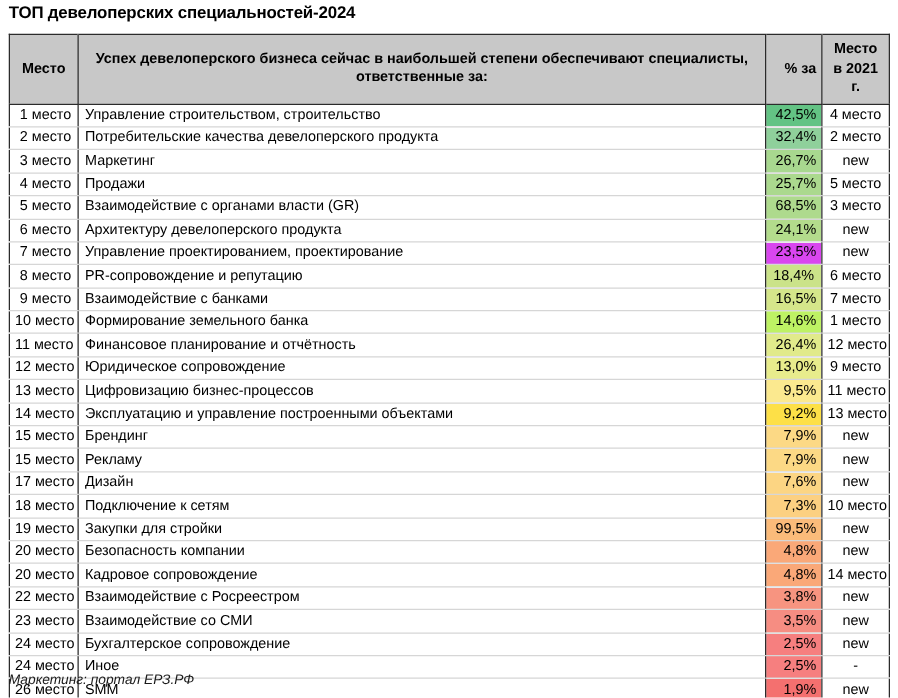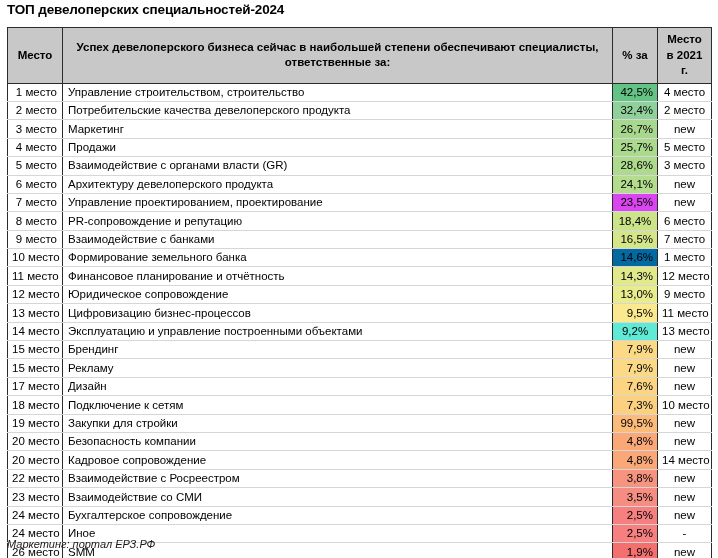--- a/index.html
+++ b/index.html
@@ -54,21 +54,21 @@
     padding: 4px 4px;
     height: 29px;
     vertical-align: middle;
     border-right: 1px solid #2b2b2b;
     border-bottom: 1px solid #2b2b2b;
     line-height: 1.35;
   }
   thead th:last-child { border-right: none; }
   thead th.th-place { text-align: center; }
   thead th.th-spec  { text-align: center; }
-  thead th.th-pct   { text-align: center; }
+  thead th.th-pct   { text-align: right; }
   thead th.th-prev  { text-align: center; }
 
   tbody td {
     font-size: 11.5px;
     height: 17.4px;
     line-height: 1.1;
     padding: 0 4px;
     border-bottom: 1px solid #d6d6d6;
     white-space: nowrap;
     overflow: hidden;
@@ -156,21 +156,21 @@
         </tr>
         <tr>
           <td class="c-place">4 место</td>
           <td class="c-spec">Продажи</td>
           <td class="c-pct" style="background: rgb(171, 217, 142);">25,7%</td>
           <td class="c-prev">5 место</td>
         </tr>
         <tr>
           <td class="c-place">5 место</td>
           <td class="c-spec">Взаимодействие с органами власти  (GR)</td>
-          <td class="c-pct" style="background: rgb(174, 218, 141);">28,6%</td>
+          <td class="c-pct" style="background: rgb(174, 218, 141);">68,5%</td>
           <td class="c-prev">3 место</td>
         </tr>
         <tr>
           <td class="c-place">6 место</td>
           <td class="c-spec">Архитектуру девелоперского продукта</td>
           <td class="c-pct" style="background: rgb(179, 220, 140);">24,1%</td>
           <td class="c-prev">new</td>
         </tr>
         <tr>
           <td class="c-place">7 место</td>
@@ -186,45 +186,45 @@
         </tr>
         <tr>
           <td class="c-place">9 место</td>
           <td class="c-spec">Взаимодействие с банками</td>
           <td class="c-pct" style="background: rgb(213, 230, 138);">16,5%</td>
           <td class="c-prev">7 место</td>
         </tr>
         <tr>
           <td class="c-place">10 место</td>
           <td class="c-spec">Формирование земельного банка</td>
-          <td class="c-pct" style="background: #0369a1;">14,6%</td>
+          <td class="c-pct" style="background: #bef264;">14,6%</td>
           <td class="c-prev">1 место</td>
         </tr>
         <tr>
           <td class="c-place">11 место</td>
           <td class="c-spec">Финансовое планирование и отчётность</td>
-          <td class="c-pct" style="background: rgb(225, 234, 139);">14,3%</td>
+          <td class="c-pct" style="background: rgb(225, 234, 139);">26,4%</td>
           <td class="c-prev">12 место</td>
         </tr>
         <tr>
           <td class="c-place">12 место</td>
           <td class="c-spec">Юридическое сопровождение</td>
           <td class="c-pct" style="background: rgb(232, 236, 140);">13,0%</td>
           <td class="c-prev">9 место</td>
         </tr>
         <tr>
           <td class="c-place">13 место</td>
           <td class="c-spec">Цифровизацию бизнес-процессов</td>
           <td class="c-pct" style="background: rgb(251, 233, 143);">9,5%</td>
           <td class="c-prev">11 место</td>
         </tr>
         <tr>
           <td class="c-place">14 место</td>
           <td class="c-spec">Эксплуатацию и управление построенными объектами</td>
-          <td class="c-pct" style="background: #5eead4; text-align: center;">9,2%</td>
+          <td class="c-pct" style="background: #fde047;">9,2%</td>
           <td class="c-prev">13 место</td>
         </tr>
         <tr>
           <td class="c-place">15 место</td>
           <td class="c-spec">Брендинг</td>
           <td class="c-pct" style="background: rgb(252, 217, 133);">7,9%</td>
           <td class="c-prev">new</td>
         </tr>
         <tr>
           <td class="c-place">15 место</td>

